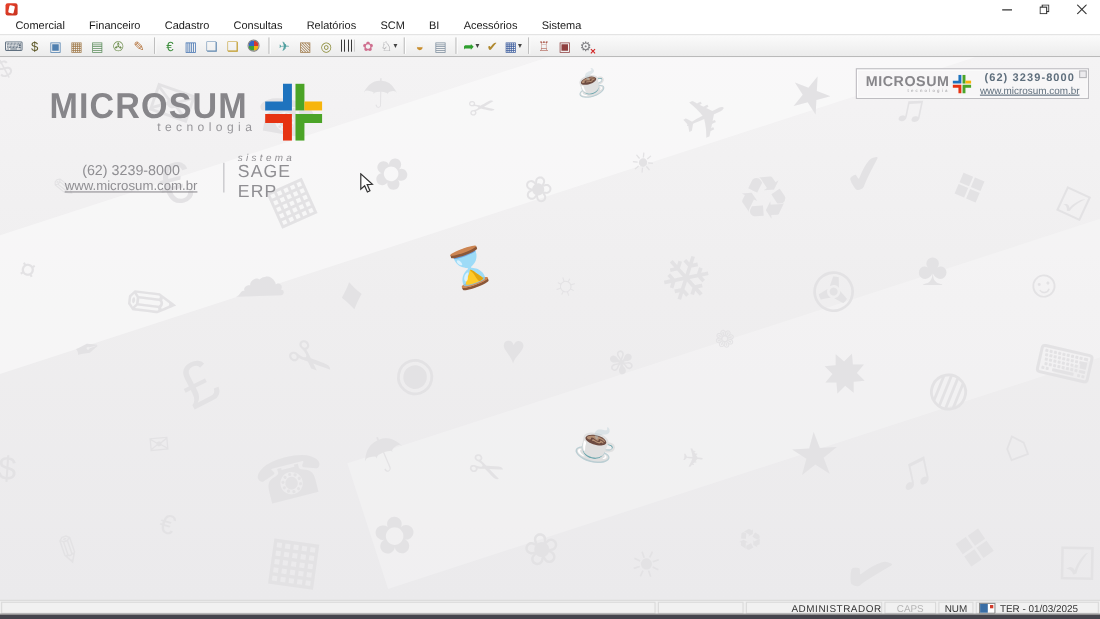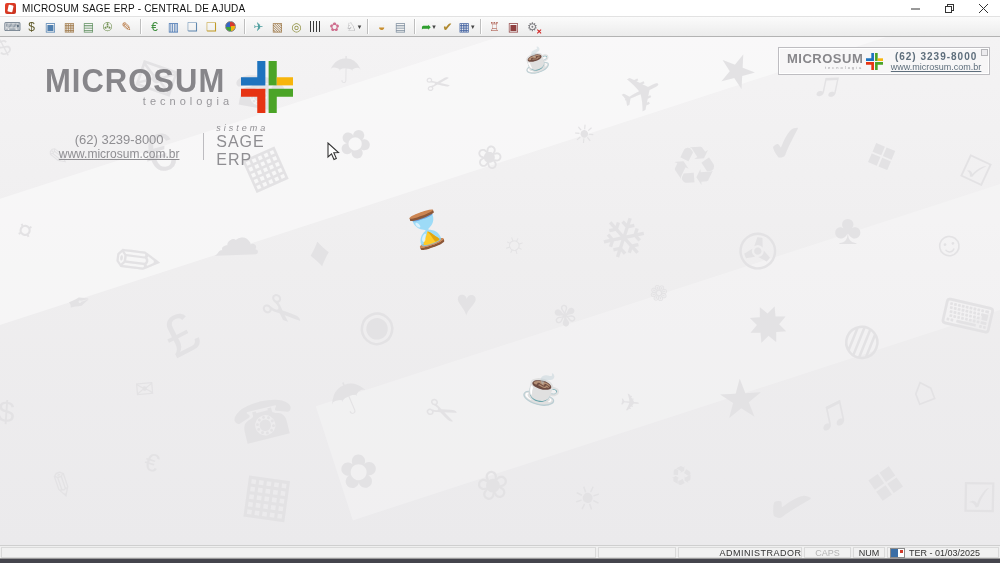--- a/index.html
+++ b/index.html
@@ -99,21 +99,20 @@
 
   .bottom-strip { height:5px; background:#45454d; border-top:1px solid #9a9a9a; }
 </style>
 </head>
 <body>
 
 <div class="window">
 
   <div class="titlebar">
     <span class="app-icon"></span>
-    <span class="title-text">MICROSUM SAGE ERP - CENTRAL DE AJUDA</span>
     <div class="win-controls">
       <span class="win-btn">
         <svg width="9" height="9">
             <line x1="0" y1="5" x2="9" y2="5" stroke="#333" stroke-width="1"></line>
           </svg>
       </span>
       <span class="win-btn">
         <svg width="9" height="9">
           <rect x="2.5" y="0.5" width="6" height="6" fill="none" stroke="#333"></rect>
           <rect x="0.5" y="2.5" width="6" height="6" fill="#fff" stroke="#333"></rect>
@@ -121,20 +120,31 @@
       </span>
       <span class="win-btn">
         <svg width="9" height="9">
           <line x1="0" y1="0" x2="9" y2="9" stroke="#333"></line>
             <line x1="9" y1="0" x2="0" y2="9" stroke="#333"></line>
         </svg>
       </span>
     </div>
   </div>
 
+  <div class="menubar">
+      <span class="menu-item">Comercial</span>
+      <span class="menu-item">Financeiro</span>
+      <span class="menu-item">Cadastro</span>
+      <span class="menu-item">Consultas</span>
+      <span class="menu-item">Relatórios</span>
+      <span class="menu-item">SCM</span>
+      <span class="menu-item">BI</span>
+      <span class="menu-item">Acessórios</span>
+      <span class="menu-item">Sistema</span>
+    </div>
 
   <div class="toolbar">
       <span class="tb-btn">
         <span class="tb-glyph" style="color: rgb(95, 111, 127);">⌨</span>
       </span>
       <span class="tb-btn">
         <span class="tb-glyph" style="color: rgb(95, 90, 42);">$</span>
       </span>
       <span class="tb-btn">
         <span class="tb-glyph" style="color: rgb(79, 127, 175);">▣</span>

